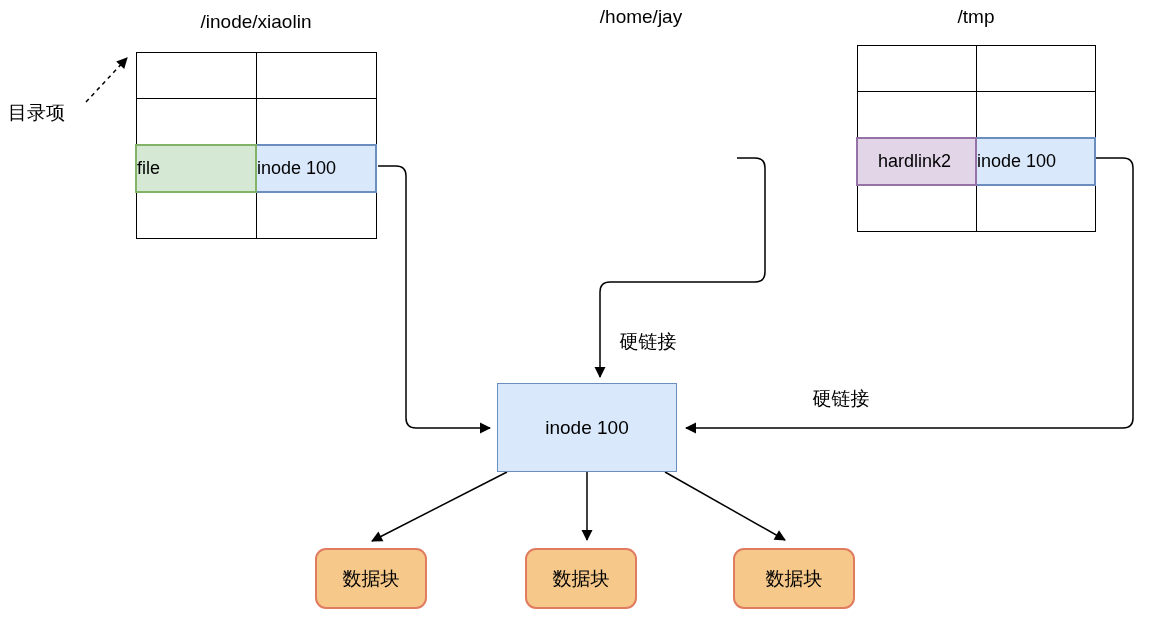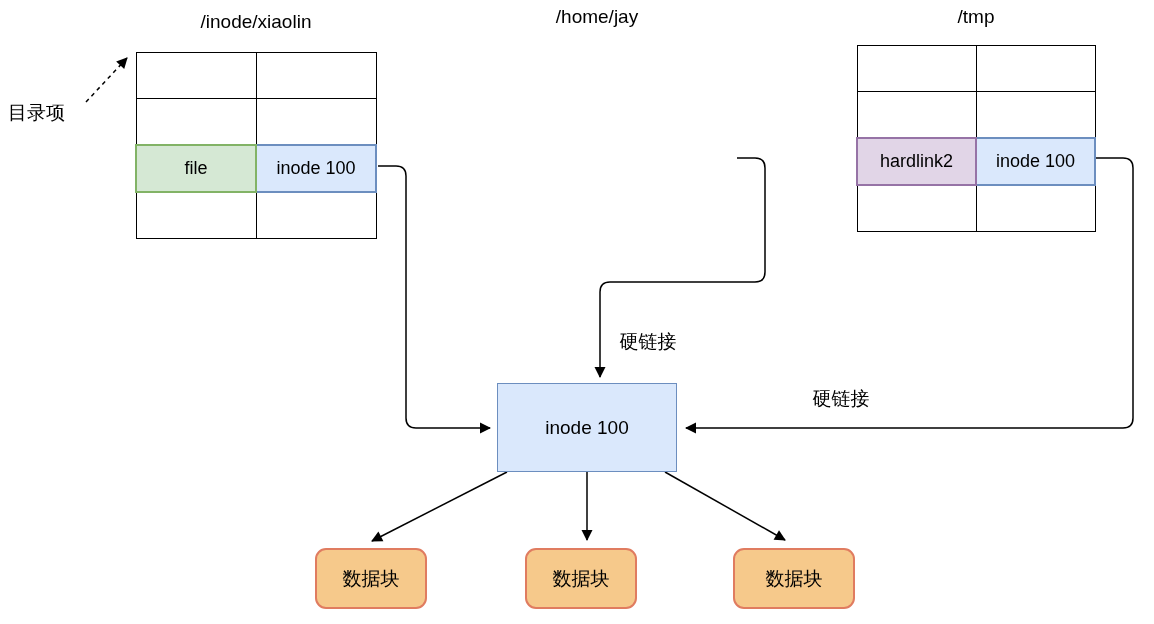--- a/index.html
+++ b/index.html
@@ -28,21 +28,20 @@
 
   table.dir-table {
     position: absolute;
     border-collapse: collapse;
     table-layout: fixed;
   }
   table.dir-table td {
     border: 1.5px solid #000000;
     height: 45px;
     padding: 0;
-    text-align: center;
     font-size: 18px;
     overflow: hidden;
   }
   table.dir-table td.colored { border-width: 2px; }
 
   .inode-box {
     position: absolute;
     left: 497px; top: 383px;
     width: 180px; height: 89px;
     background: #dae8fc;
@@ -82,21 +81,21 @@
     <path d="M1096,158 H1123 Q1133,158 1133,168 V418 Q1133,428 1123,428 H686" fill="none" stroke="#000" stroke-width="1.5" marker-end="url(#ah)"></path>
 
     <path d="M507,472 L372,541" fill="none" stroke="#000" stroke-width="1.5" marker-end="url(#ah)"></path>
     <path d="M587,472 V540" fill="none" stroke="#000" stroke-width="1.5" marker-end="url(#ah)"></path>
     <path d="M665,472 L785,540" fill="none" stroke="#000" stroke-width="1.5" marker-end="url(#ah)"></path>
 
     <path d="M86,102 L127,58" fill="none" stroke="#000" stroke-width="1.5" stroke-dasharray="4 4" marker-end="url(#ah)"></path>
   </svg>
 
   <div class="dir-title" style="left:256px; top:11px;">/inode/xiaolin</div>
-  <div class="dir-title" style="left:597px; top:6px;">/home/jay</div>
+  <div class="dir-title" style="left:641px; top:6px;">/home/jay</div>
   <div class="dir-title" style="left:976px; top:6px;">/tmp</div>
 
   <div class="zh-label" style="left:8px; top:100px;">目录项</div>
 
   <table class="dir-table" style="left:135px; top:52px; width:242px;">
     <tbody>
         <tr>
           <td></td>
           <td></td>
         </tr>
@@ -120,21 +119,21 @@
     <tbody>
         <tr>
           <td></td>
           <td></td>
         </tr>
     <tr>
           <td></td>
           <td></td>
         </tr>
     <tr>
-      <td class="colored" style="background-color: rgb(225, 213, 231); border-color: rgb(150, 115, 166);">hardlink2</td>
+      <td class="colored" style="background-color: rgb(225, 213, 231); border-color: rgb(150, 115, 166); padding-left: 20px;">hardlink2</td>
       <td class="colored" style="background-color: rgb(218, 232, 252); border-color: rgb(108, 142, 191);">inode 100</td>
     </tr>
     <tr>
           <td></td>
           <td></td>
         </tr>
   </tbody>
     </table>
 
   <div class="zh-label centered" style="left:648px; top:329px;">硬链接</div>

